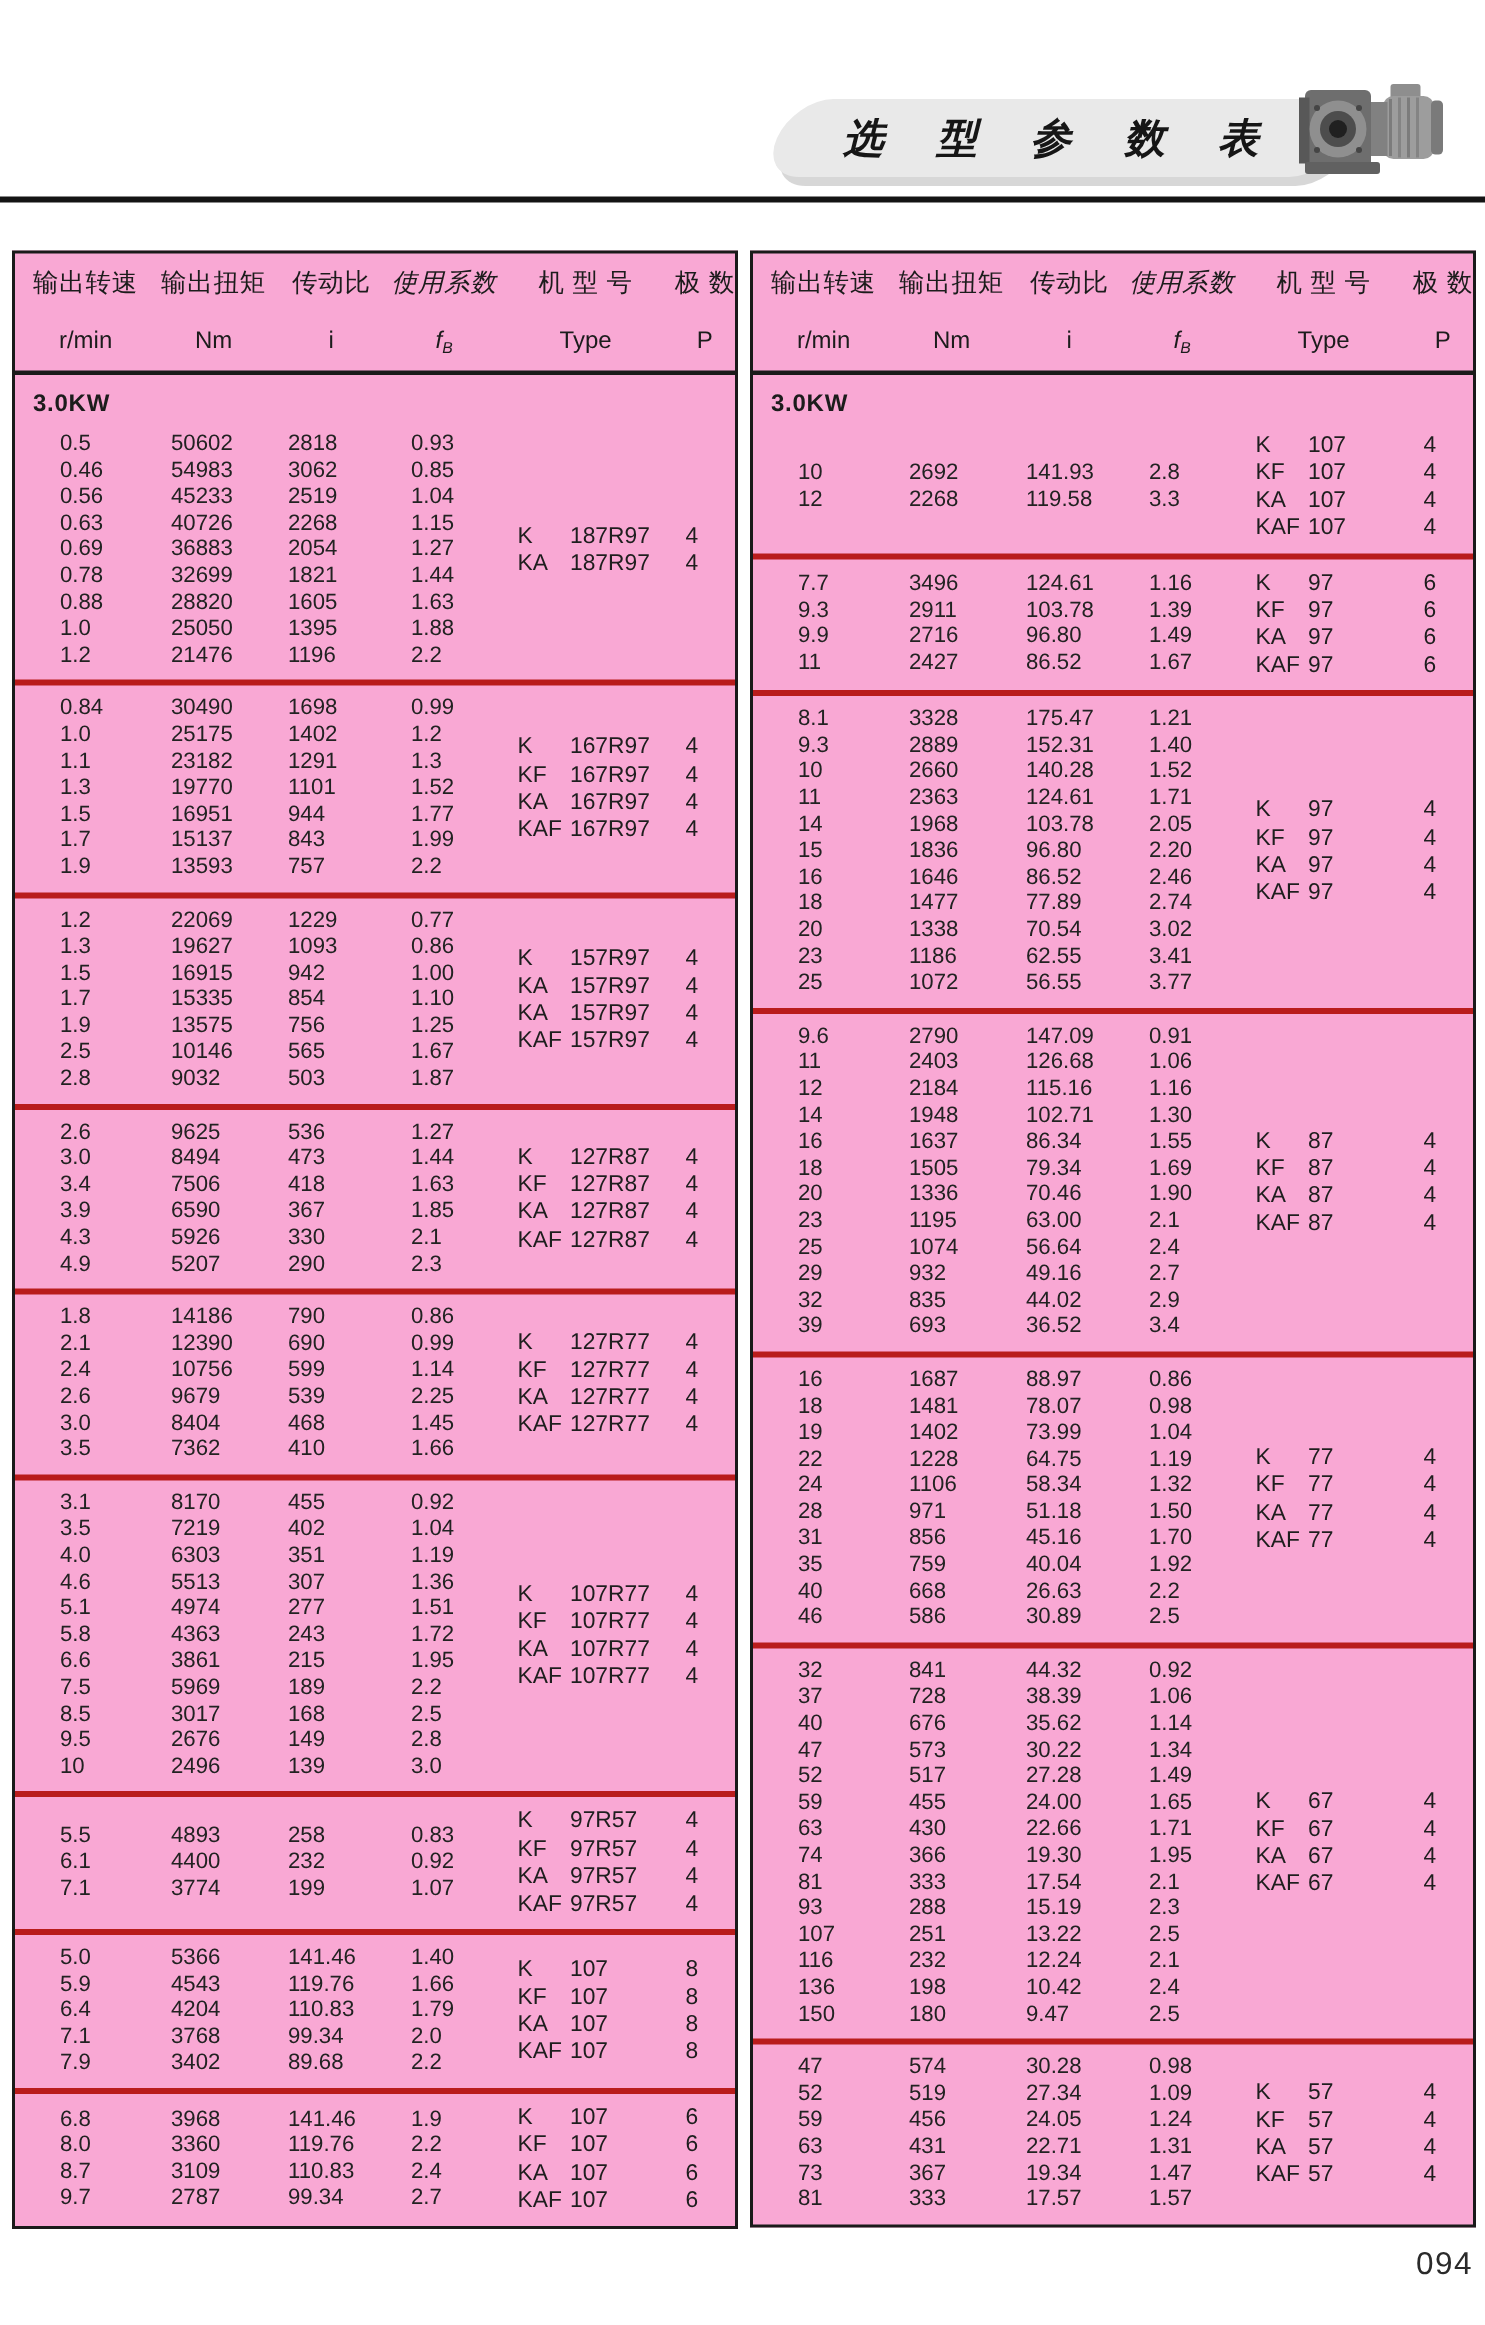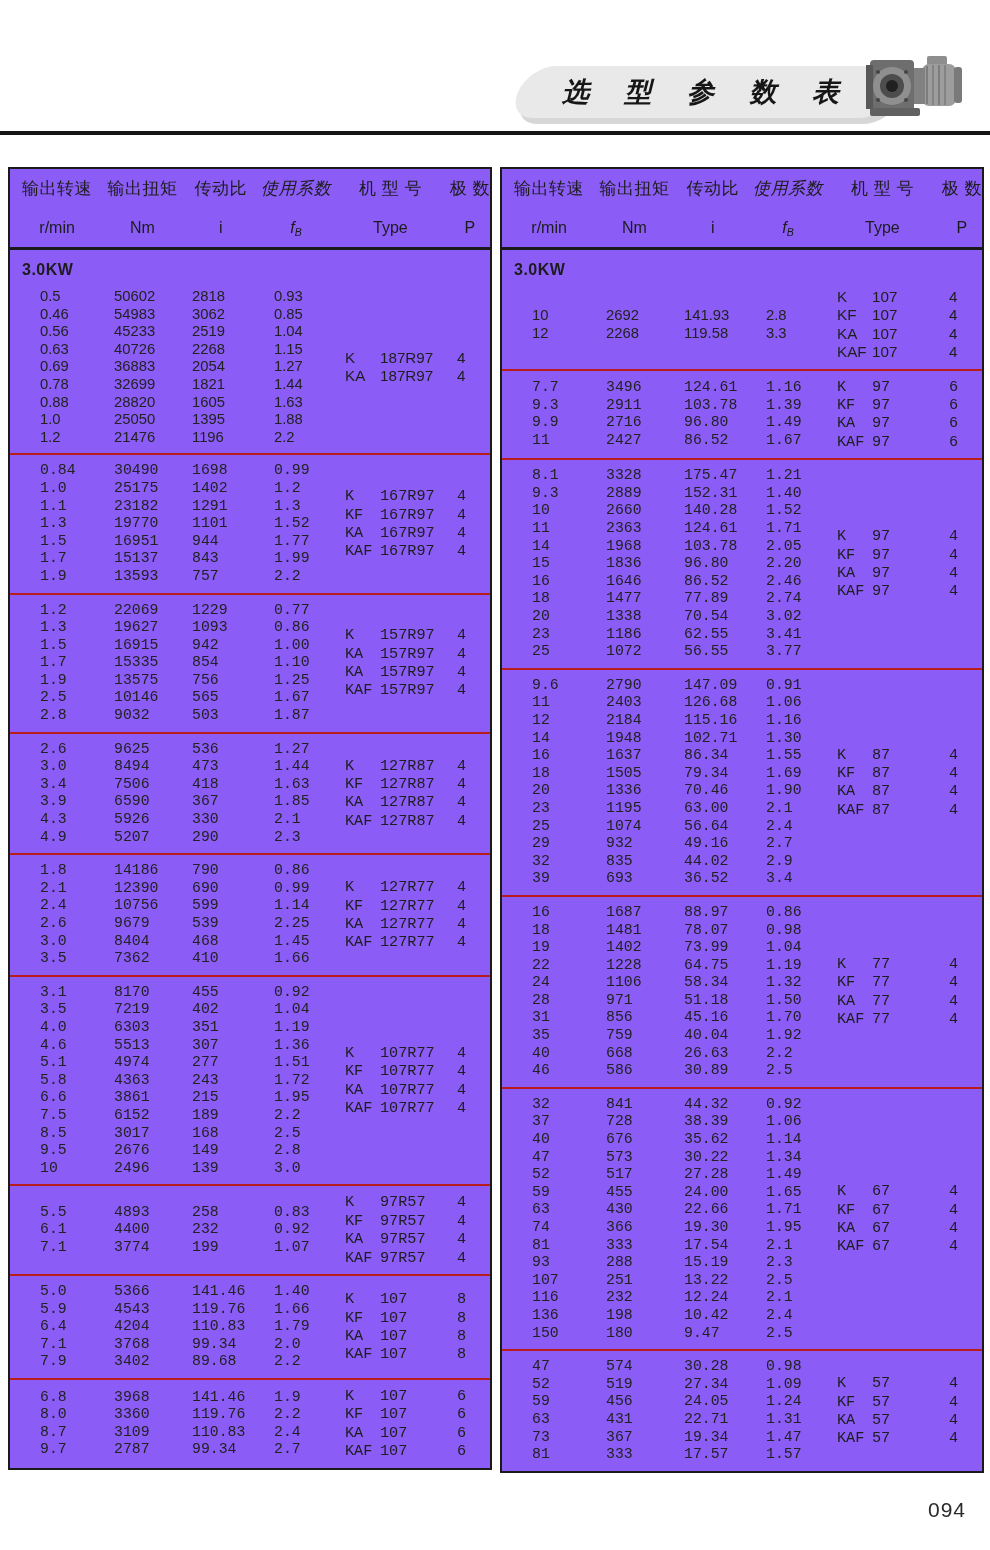--- a/index.html
+++ b/index.html
@@ -20,45 +20,45 @@
   }
   .loz .t {
     display: block; transform: skewX(24deg);
     font-size: 27px; font-weight: bold; font-style: italic;
     letter-spacing: 14px; white-space: nowrap; color: #161616;
   }
   .gearimg { position: absolute; right: 26px; top: 50px; }
   .rule { height: 4px; background: #141414; }
   
   .tables { display: flex; gap: 8px; padding: 0 5px 0 8px; margin-top: 32px; align-items: flex-start; }
-  .ptable { width: 484px; border: 2.5px solid #1a1a1a; background: #8b5cf6; }
+  .ptable { width: 484px; border: 2.5px solid #1a1a1a; background: #f9a8d4; }
   .thead { display: flex; border-bottom: 3px solid #1a1a1a; padding: 8px 0 9px; }
   .hcell { text-align: center; }
   .hc1 { width: 96px; } .hc2 { width: 78px; } .hc3 { width: 82px; }
   .hc4 { width: 70px; font-style: italic; } .hc5 { width: 121px; } .hc6 { flex: 1; }
   .hcn { font-size: 17px; letter-spacing: .5px; white-space: nowrap; }
   .hen { font-size: 16px; margin-top: 19px; }
   .sub { font-size: 10.5px; vertical-align: -3px; }
   .power { font-size: 16px; font-weight: bold; padding: 11px 0 2px 12px; letter-spacing: .5px; }
   .block { display: flex; align-items: center; padding: 7px 0; }
-  .block.sep { border-top: 2px solid #b91c1c; font-family: Liberation Mono, monospace; }
+  .block.sep { border-top: 4px solid #b91c1c; }
   .dcol { width: 326px; }
   .drow { display: flex; line-height: 17.6px; font-size: 14.8px; color: #222; }
   .dc { display: block; }
   .dc1 { width: 96px; padding-left: 30px; }
   .dc2 { width: 78px; padding-left: 8px; }
   .dc3 { width: 82px; padding-left: 8px; }
   .dc4 { width: 70px; padding-left: 8px; }
   .tcol { flex: 1; }
   .trow { display: flex; line-height: 18.4px; font-size: 15.2px; color: #1e1e1e; }
   .tname { width: 113px; padding-left: 9px; white-space: nowrap; }
   .tprefix { display: inline-block; width: 35px; }
   .tp { padding-left: 8px; }
   
-  .pageno { position: absolute; right: 24px; bottom: 28px; font-size: 21px; color: #2a2a2a; letter-spacing: 1px; }
+  .pageno { position: absolute; right: 8px; bottom: 28px; font-size: 21px; color: #2a2a2a; letter-spacing: 1px; }
 </style>
 </head>
 <body>
 
 <div class="hdr">
   <div class="lozwrap">
     <div class="loz">
       <span class="t">选 型 参 数 表</span>
     </div>
   </div>
@@ -469,21 +469,21 @@
               <div class="dc dc4">1.72</div>
             </div>
             <div class="drow">
               <div class="dc dc1">6.6</div>
               <div class="dc dc2">3861</div>
               <div class="dc dc3">215</div>
               <div class="dc dc4">1.95</div>
             </div>
             <div class="drow">
               <div class="dc dc1">7.5</div>
-              <div class="dc dc2">6152</div>
+              <div class="dc dc2">5969</div>
               <div class="dc dc3">189</div>
               <div class="dc dc4">2.2</div>
             </div>
             <div class="drow">
               <div class="dc dc1">8.5</div>
               <div class="dc dc2">3017</div>
               <div class="dc dc3">168</div>
               <div class="dc dc4">2.5</div>
             </div>
             <div class="drow">

